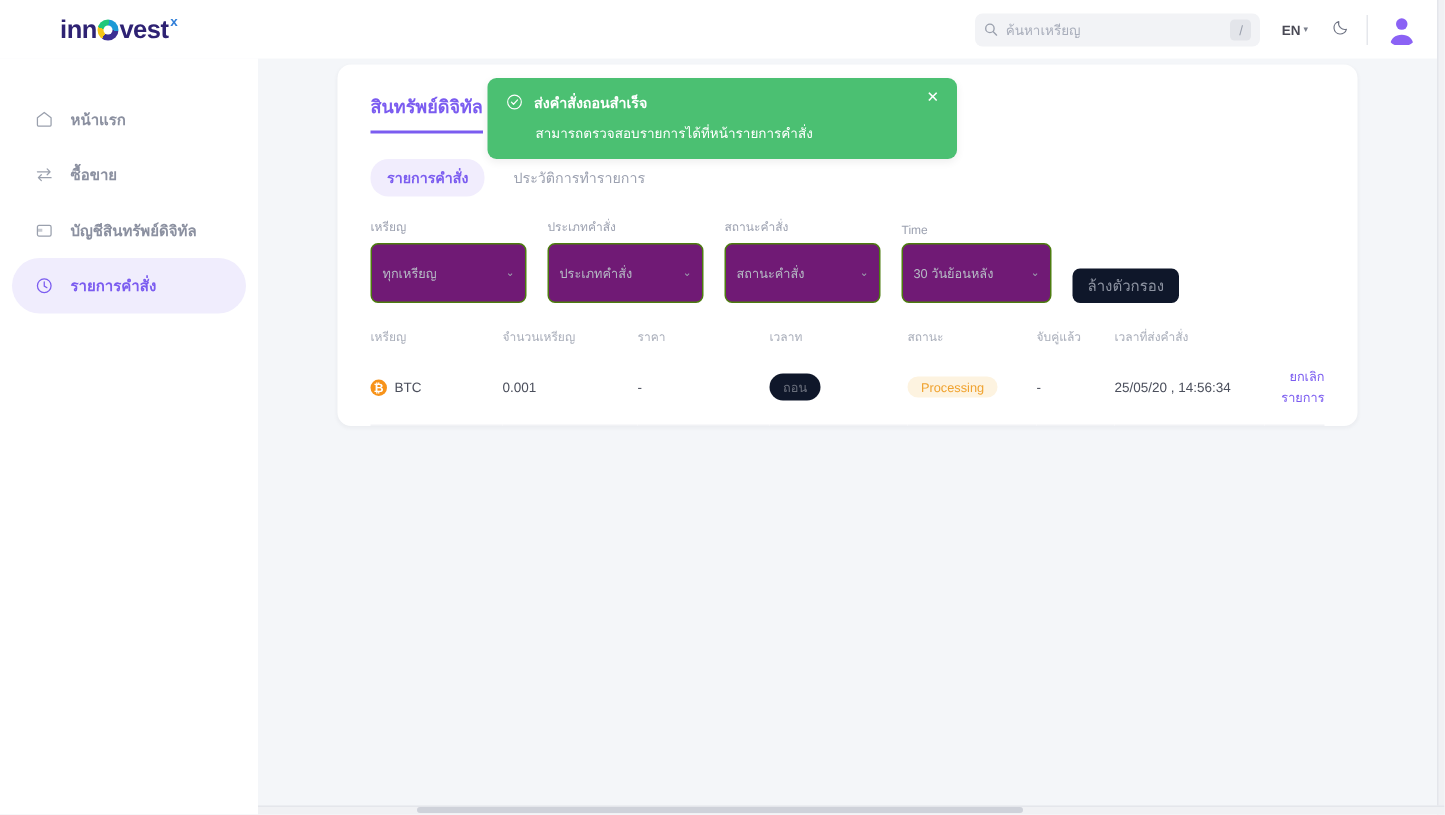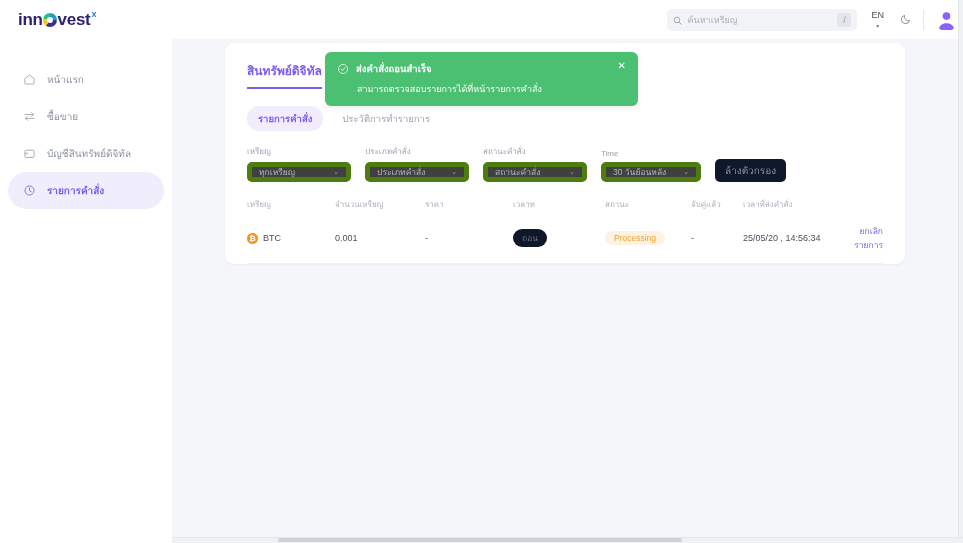--- a/index.html
+++ b/index.html
@@ -18,21 +18,21 @@
   
   .topbar {
     position: absolute; top: 0; left: 0;
     width: 958px; height: 39px;
     background: #ffffff;
     display: flex; align-items: center;
     z-index: 30;
   }
   .logo-wrap {
     width: 172px; height: 39px;
-    display: flex; align-items: center; padding-left: 18px;
+    display: flex; align-items: center;  margin-left: 40px;
   }
   .logo {
     display: flex; align-items: flex-start;
     font-size: 17px; font-weight: bold; letter-spacing: -0.3px;
     color: #2e2273;
   }
   .logo .lg-o {
     display: inline-block;
     width: 14px; height: 14px; border-radius: 50%;
     margin: 3px 0.5px 0 0.5px;
@@ -49,39 +49,39 @@
     top: 4px; left: 4px; width: 6px; height: 6px;
     border-radius: 50%; background: #ffffff;
   }
   .logo .lg-x {
     font-size: 9px; color: #2f7ed8; margin-left: 1px; margin-top: -1px;
     font-weight: bold;
   }
 
   .topbar-right {
     margin-left: auto; display: flex; align-items: center;
-    gap: 0px;
+    padding-right: 12px; gap: 0px;
   }
   .search-box {
     width: 190px; height: 22px;
     background: #f2f3f6; border-radius: 5px;
     display: flex; align-items: center;
     padding: 0 6px; gap: 5px;
   }
   .search-box .ph {
     font-size: 9px; color: #a9aebb; flex: 1;
   }
   .kbd {
     width: 14px; height: 14px; border-radius: 3px;
     background: #e3e5ea; color: #9aa0ad;
     font-size: 9px; display: flex; align-items: center; justify-content: center;
   }
   .lang {
     display: flex; align-items: center; gap: 2px;
-    font-size: 9px; color: #4a4a55; margin-left: 14px; font-weight: normal; flex-direction: column;
+    font-size: 9px; color: #4a4a55; margin-left: 14px; font-weight: bold;
   }
   .lang .caret { font-size: 6px; color: #7a7f8c; }
   .moon { margin-left: 16px; display: flex; align-items: center; }
   .divider-v {
     width: 1px; height: 20px; background: #e5e7ec; margin: 0 11px;
   }
   .avatar {
     width: 23px; height: 23px; border-radius: 50%;
     background: #ffffff; display: flex; align-items: flex-end; justify-content: center;
     overflow: hidden;
@@ -93,21 +93,21 @@
     width: 172px; height: 504px;
     background: #ffffff;
     padding-top: 22px;
     z-index: 20;
   }
   .nav-item {
     display: flex; align-items: center; gap: 11px;
     height: 37px; margin: 0 8px 0 8px;
     padding-left: 14px;
     border-radius: 19px;
-    color: #8b90a0; font-size: 10px;
+    color: #8b90a0; font-size: 10px; font-weight: bold;
   }
   .nav-item .ico { width: 14px; height: 14px; display: flex; align-items: center; justify-content: center; }
   .nav-item.active {
     background: #f0edfd; color: #7b5cf0; font-weight: bold;
   }
 
   
   .main {
     position: absolute; top: 39px; left: 172px;
     width: 786px; height: 504px;
@@ -132,23 +132,23 @@
     font-size: 9.5px; color: #9ca1b0; padding: 5px 11px; border-radius: 12px;
   }
   .tab.active {
     background: #f1edfd; color: #7b5cf0; font-weight: bold;
   }
 
   .filters { display: flex; align-items: flex-end; gap: 14px; margin-top: 14px; }
   .filter { display: flex; flex-direction: column; gap: 4px; }
   .filter-label { font-size: 8px; color: #9ca1b0; }
   .select {
-    height: 20px; border: 5px solid #4d7c0f; border-radius: 5px;
+    height: 40px; border: 1px solid #4d7c0f; border-radius: 5px;
     display: flex; align-items: center; justify-content: space-between;
-    padding: 0 7px; font-size: 8.5px; color: #b5b9c4; background: #404040;
+    padding: 0 7px; font-size: 8.5px; color: #b5b9c4; background: #701a75;
   }
   .select .chev { font-size: 7px; color: #9ba0ad; margin-left: 9px; }
   .sel-w1 { width: 104px; }
   .sel-w2 { width: 104px; }
   .sel-w3 { width: 104px; }
   .sel-w4 { width: 100px; }
   .clear-btn {
     height: 23px; padding: 0 10px; border-radius: 5px;
     background: #0f172a; color: #8d93a1; font-size: 10px;
     display: flex; align-items: center;

